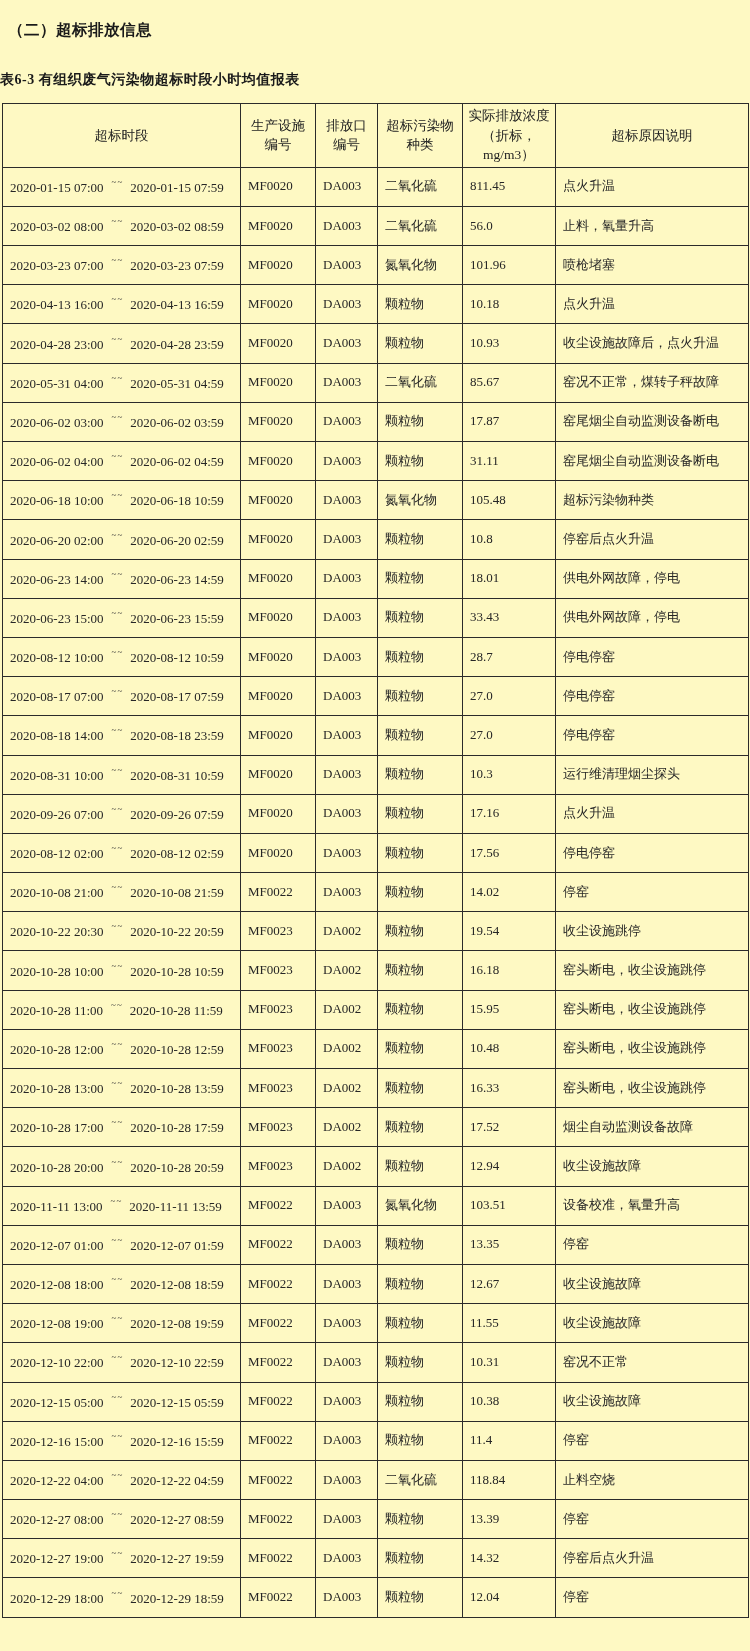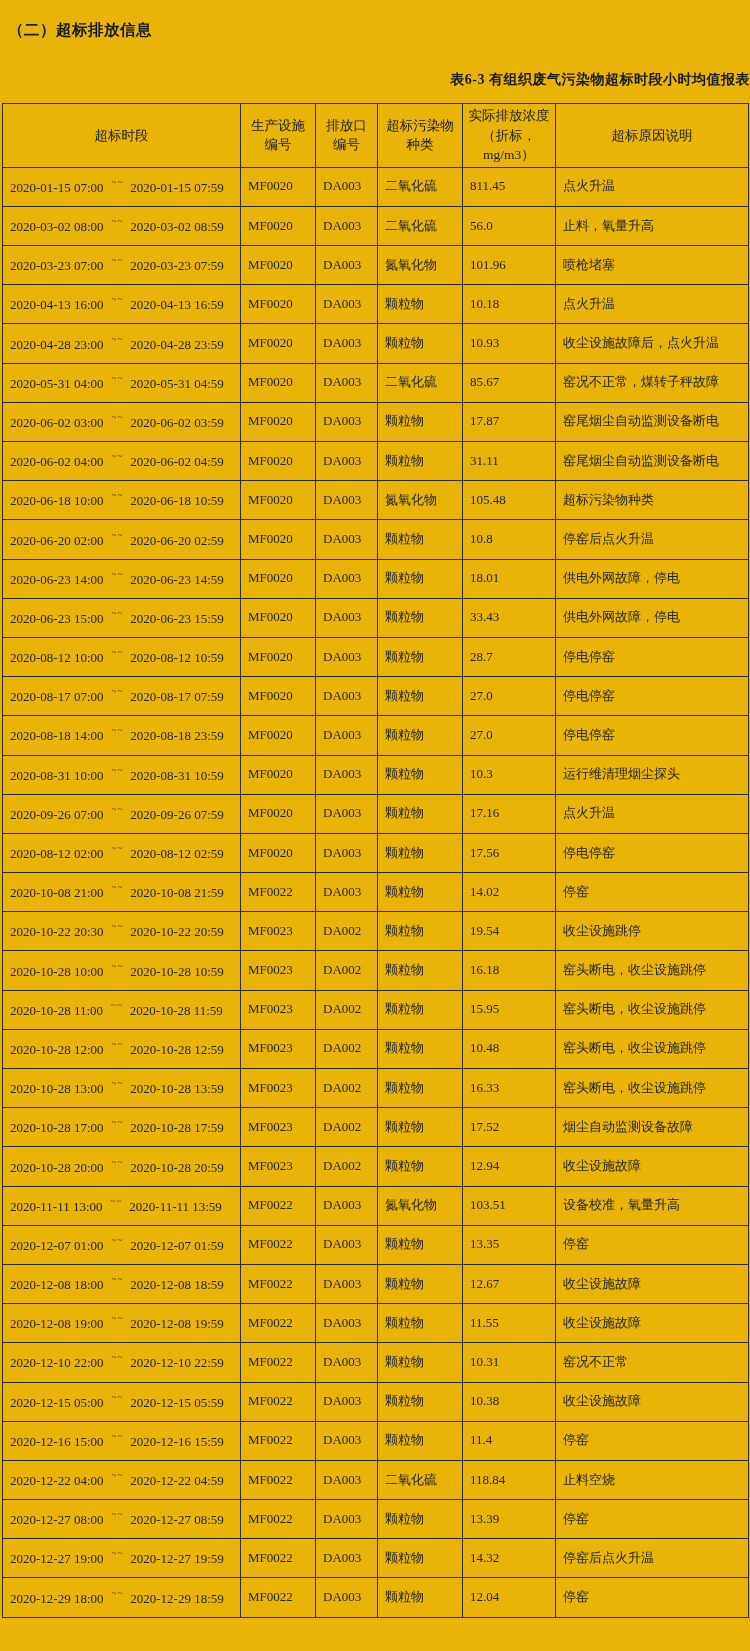--- a/index.html
+++ b/index.html
@@ -6,34 +6,34 @@
     margin: 0;
     padding: 0;
     background: #ffffff;
     font-family: "Liberation Serif", "DejaVu Serif", serif;
     color: #222222;
   }
   .page {
     position: relative;
     width: 750px;
     height: 1651px;
-    background: #eab308;
+    background: #fef9c3;
     overflow: hidden;
   }
   .section-heading {
     margin: 0;
     padding: 20px 0 0 8px;
     font-size: 15.5px;
     font-weight: bold;
     color: #1a1a1a;
     letter-spacing: 0.5px;
   }
   .table-title {
     margin: 30px 0 14px 0;
-    text-align: right;
+    text-align: left;
     font-size: 14px;
     font-weight: bold;
     color: #1a1a1a;
     letter-spacing: 0.5px;
   }
   table.report {
     margin: 14px 2px 0 2px;
     width: 746px;
     border-collapse: collapse;
     table-layout: fixed;

